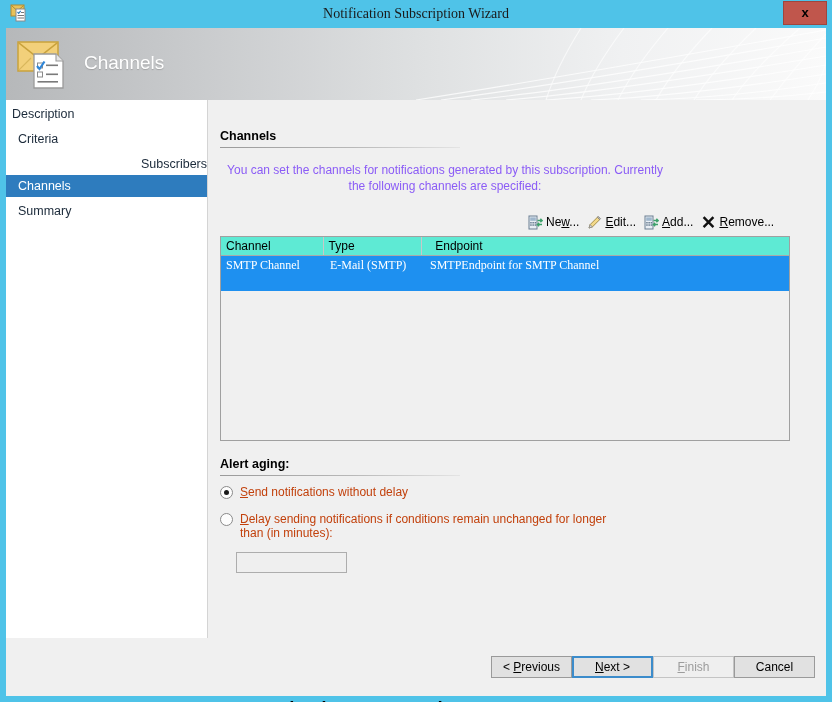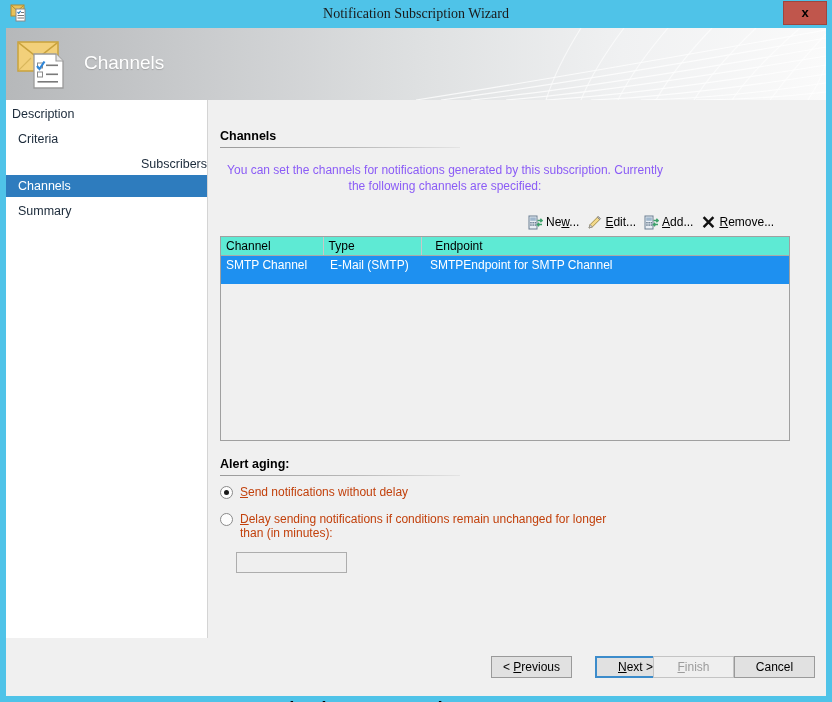--- a/index.html
+++ b/index.html
@@ -220,22 +220,23 @@
     color: #000;
     padding-left: 5px;
     box-sizing: border-box;
     border-right: 1px solid #C8C8C8;
     white-space: nowrap;
     cursor: pointer;
   }
   .lh-cell:last-child { border-right: none; }
   .lr-row {
     display: flex;
-    height: 28px;
-    cursor: pointer;
+    height: 35px;
+    cursor: pointer;
+    font-family: Liberation Serif, serif;
   }
   .lr-row.selected { background: #1E90F0; }
   .lr-cell {
     height: 19px;
     line-height: 19px;
     font-size: 12px;
     padding-left: 5px;
     box-sizing: border-box;
     white-space: nowrap;
     overflow: hidden;
@@ -319,21 +320,20 @@
     font-size: 12px;
     color: #000;
     cursor: pointer;
     line-height: 20px;
     text-align: center;
     white-space: nowrap;
   }
   .wiz-button.default {
     border: 2px solid #3C8CCB;
     line-height: 18px;
-    margin-left: 23px;
   }
   .wiz-button.disabled {
     color: #9c9c9c;
     border-color: #c4c4c4;
     background: #EFEFEF;
     cursor: default;
   }
   .wiz-button u { text-decoration: underline; }
 </style>
 </head>

